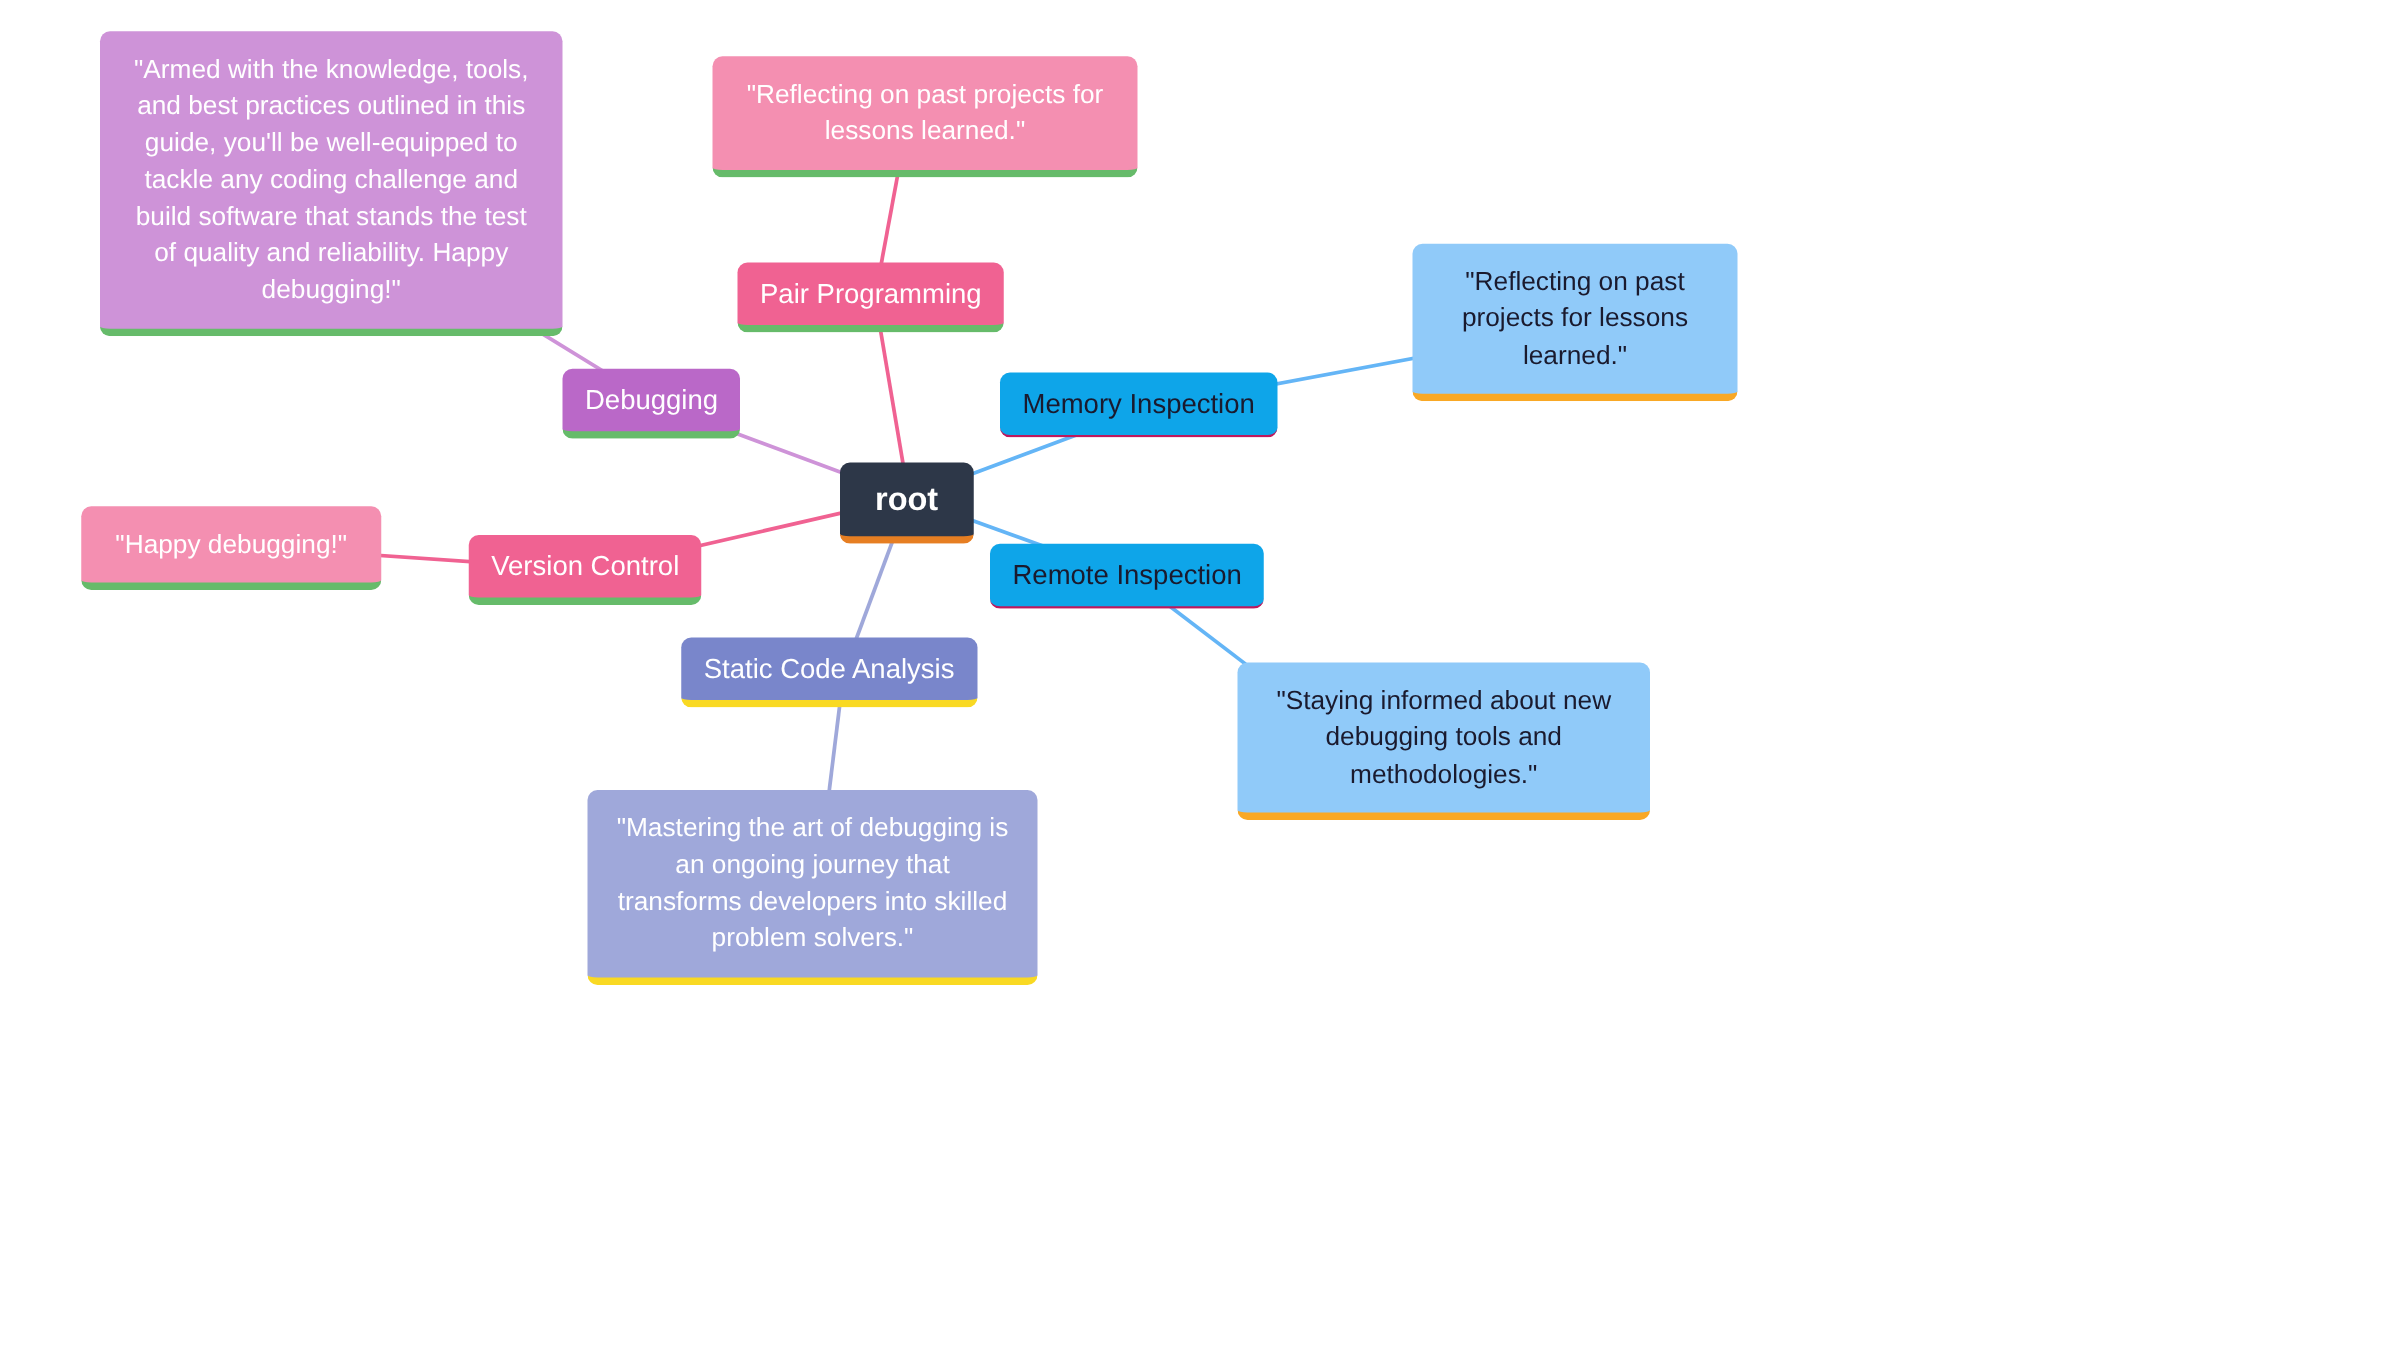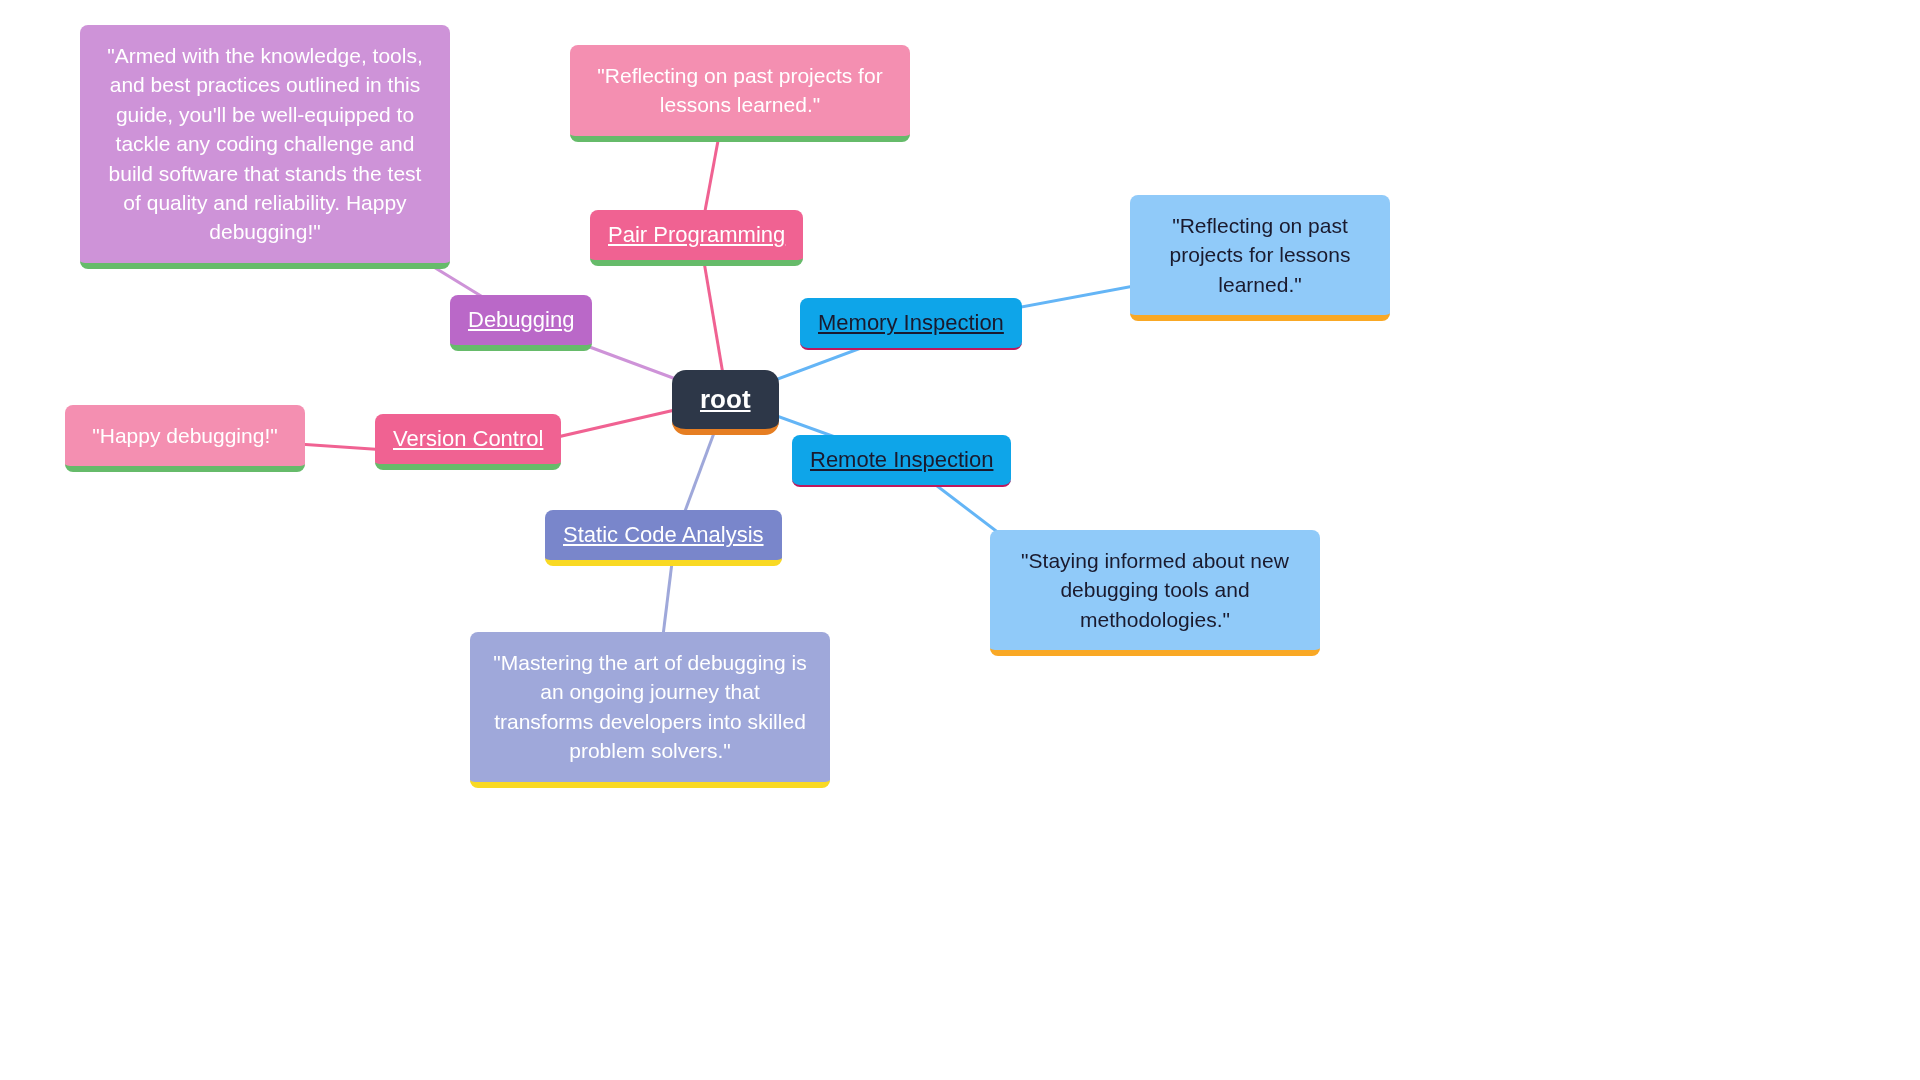--- a/index.html
+++ b/index.html
@@ -23,21 +23,20 @@
 
     .node {
       position: absolute;
       border-radius: 8px;
       padding: 12px 18px;
       font-size: 22px;
       font-weight: 500;
       text-align: right;
       z-index: 1;
       border-bottom: 6px solid transparent;
-      text-decoration: underline;
     }
 
     .node-root {
       background: #2d3748;
       color: #ffffff;
       font-size: 26px;
       font-weight: 600;
       border-radius: 8px;
       padding: 14px 28px;
       border-bottom: 6px solid #e67e22;
@@ -126,27 +125,27 @@
 
   <line x1="475" y1="456" x2="240" y2="440" stroke="#f06292" stroke-width="3"></line>
 
   <line x1="920" y1="326" x2="1220" y2="270" stroke="#64b5f6" stroke-width="3"></line>
 
   <line x1="907" y1="463" x2="1080" y2="595" stroke="#64b5f6" stroke-width="3"></line>
 
   <line x1="675" y1="538" x2="660" y2="660" stroke="#9fa8da" stroke-width="3"></line>
 </svg>
 
-<div class="node node-root" style="left: 672px; top: 370px; border-radius: 14px;">root</div>
+<div class="node node-root" style="left: 672px; top: 370px;">root</div>
 
 <div class="node node-pink" style="left: 590px; top: 210px;">Pair Programming</div>
 
 <div class="node node-purple" style="left: 450px; top: 295px;">Debugging</div>
 
-<div class="node node-pink" style="left: 375px; top: 414px;">Version Control</div>
+<div class="node node-pink" style="left: 375px; top: 428px;">Version Control</div>
 
 <div class="node node-indigo" style="left: 545px; top: 510px;">Static Code Analysis</div>
 
 <div class="node node-blue" style="left: 800px; top: 298px;">Memory Inspection</div>
 
 <div class="node node-blue" style="left: 792px; top: 435px;">Remote Inspection</div>
 
 <div class="quote-node quote-pink" style="left: 570px; top: 45px; width: 340px;">"Reflecting on past projects for lessons learned."</div>
 
 <div class="quote-node quote-purple" style="left: 80px; top: 25px; width: 370px;">"Armed with the knowledge, tools, and best practices outlined in this guide, you'll be well-equipped to tackle any coding challenge and build software that stands the test of quality and reliability. Happy debugging!"</div>

